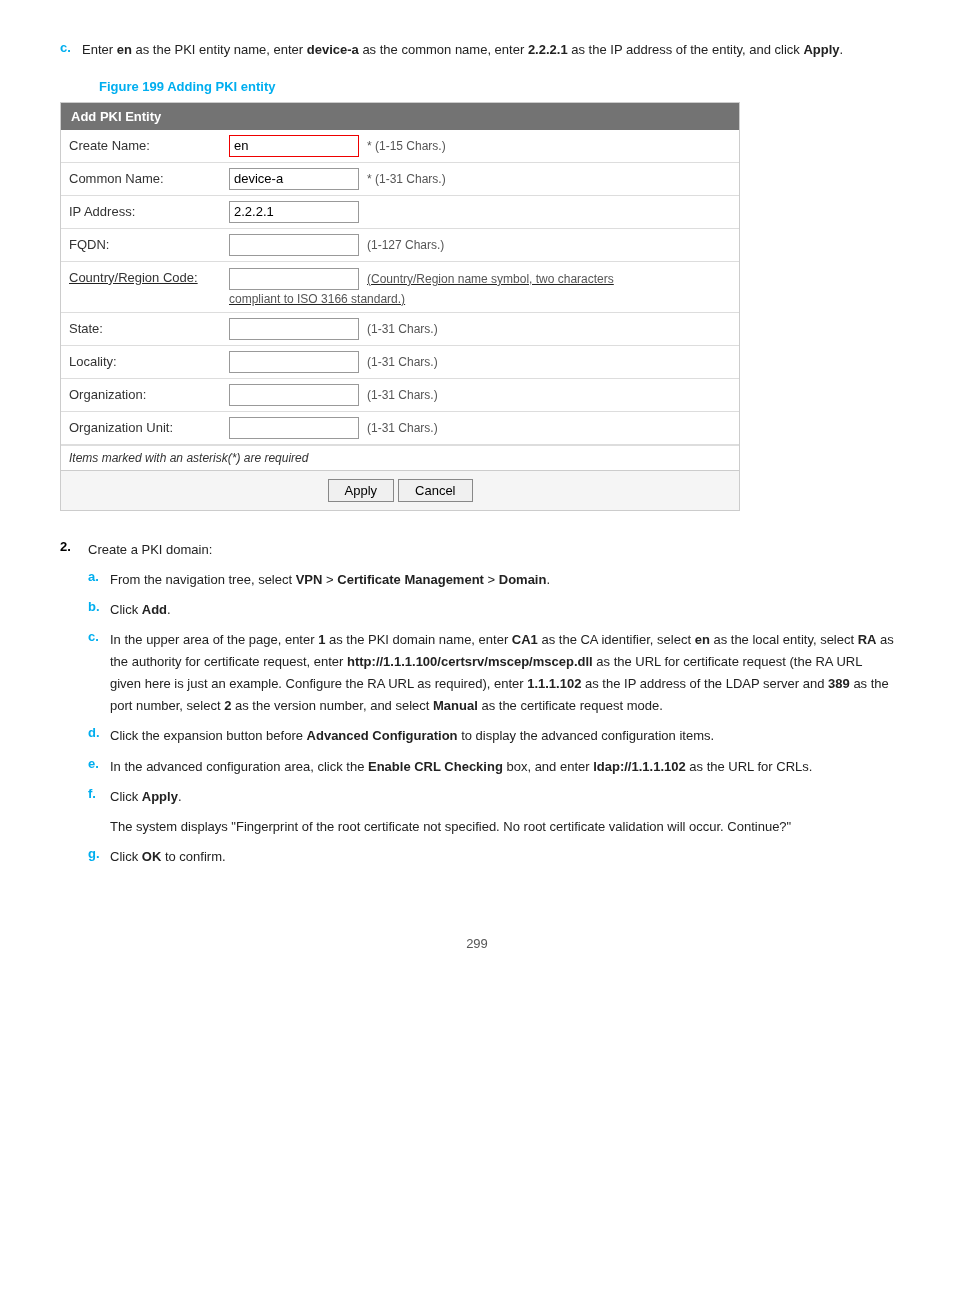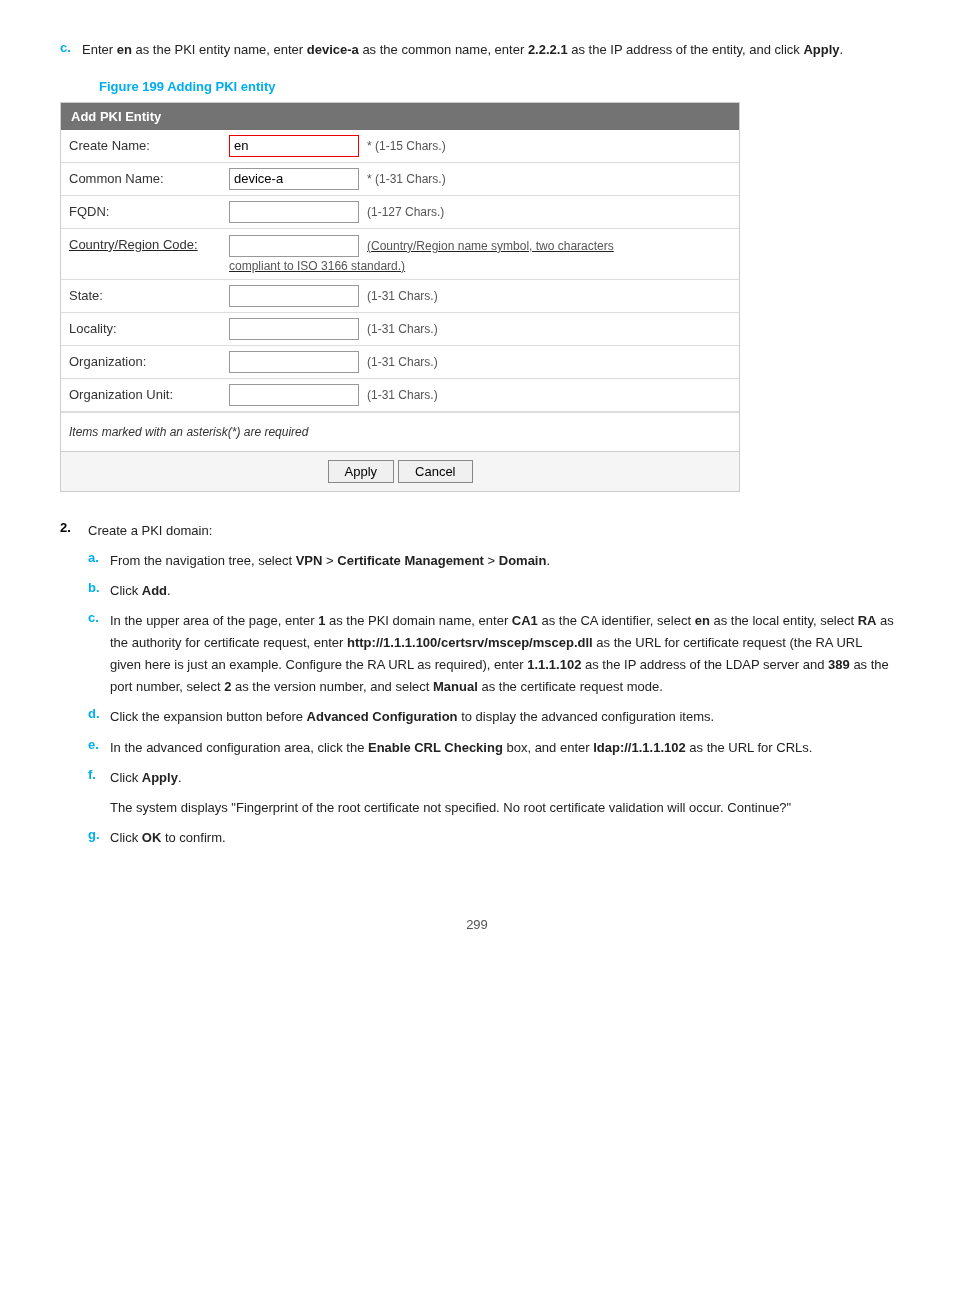--- a/index.html
+++ b/index.html
@@ -75,21 +75,21 @@
     .form-input.red-border { border-color: #e00; }
     .form-hint {
       color: #555;
       font-size: 12px;
     }
     .country-hint {
       font-size: 12px;
       color: #555;
     }
     .form-footer {
-      padding: 12px 8px;
+      padding: 5px 8px;
       font-size: 12px;
       color: #333;
       border-top: 1px solid #ddd;
       font-style: italic;
     }
     .form-actions {
       display: flex;
       justify-content: center;
       gap: 4px;
       padding: 8px;
@@ -171,20 +171,26 @@
   </div>
 
   <div class="form-row">
     <div class="form-label">Common Name:</div>
     <div class="form-input-area">
       <input class="form-input" type="text" value="device-a" style="">
       <span class="form-hint">* (1-31 Chars.)</span>
     </div>
   </div>
 
+  <div class="form-row">
+    <div class="form-label">IP Address:</div>
+    <div class="form-input-area">
+      <input class="form-input" type="text" value="2.2.2.1" style="">
+    </div>
+  </div>
 
   <div class="form-row">
     <div class="form-label">FQDN:</div>
     <div class="form-input-area">
       <input class="form-input" type="text" value="" style="">
       <span class="form-hint">(1-127 Chars.)</span>
     </div>
   </div>
 
   <div class="form-row" style="align-items:flex-start; padding-top:6px; padding-bottom:6px;text-decoration:underline;">

